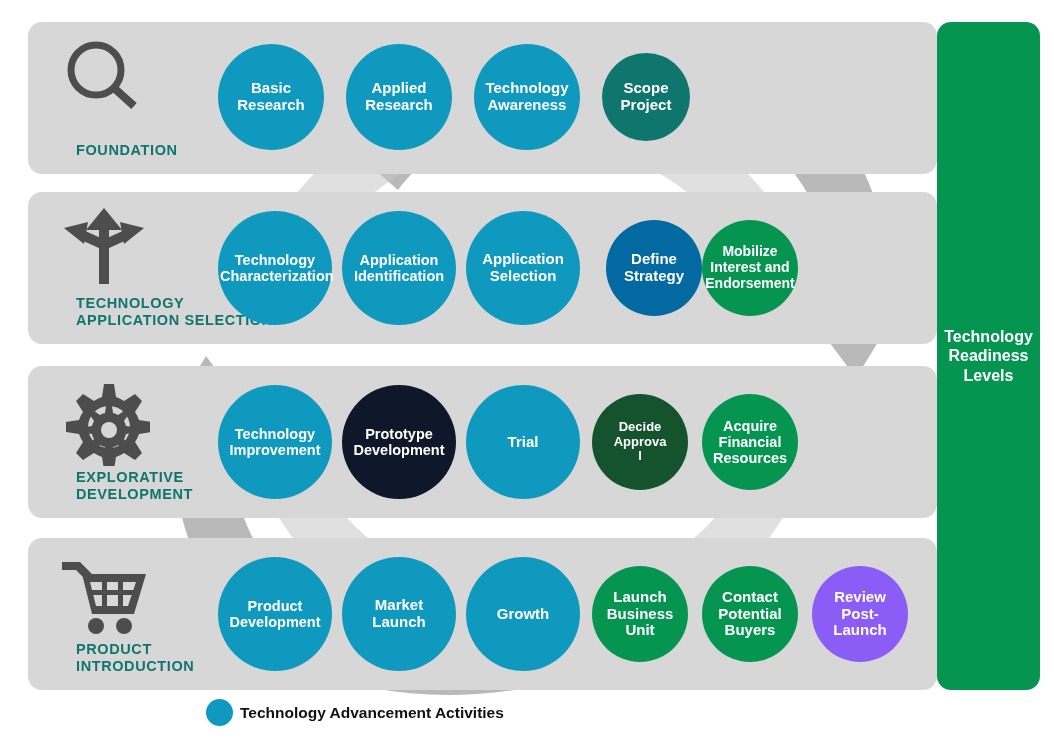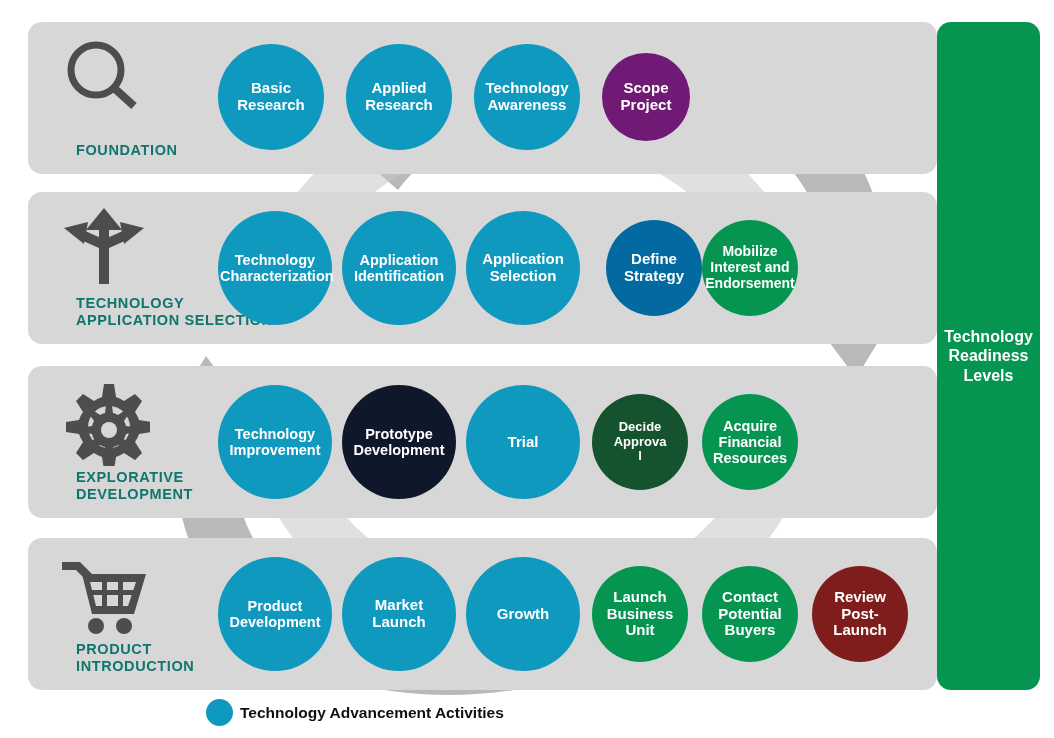--- a/index.html
+++ b/index.html
@@ -204,21 +204,21 @@
 Research</span>
         </div>
       <div class="node" style="width: 106px; height: 106px; left: 128px; top: 22px; font-size: 15px; background: rgb(15, 153, 191);">
           <span style="white-space: pre-line;">Applied
 Research</span>
         </div>
       <div class="node" style="width: 106px; height: 106px; left: 256px; top: 22px; font-size: 15px; background: rgb(15, 153, 191);">
           <span style="white-space: pre-line;">Technology
 Awareness</span>
         </div>
-      <div class="node" style="width: 88px; height: 88px; left: 384px; top: 31px; font-size: 15px; background: #701a75;">
+      <div class="node" style="width: 88px; height: 88px; left: 384px; top: 31px; font-size: 15px; background: #0f766e;">
           <span style="white-space: pre-line;">Scope
 Project</span>
         </div>
     </div>
   </div>
 
   <div class="row" id="row-1" style="background: rgb(215, 215, 215);">
     <svg class="row-icon" viewBox="0 0 92 86">
       <g fill="#4d4d4d" stroke="#4d4d4d">
 
@@ -342,21 +342,21 @@
       <div class="node" style="width: 96px; height: 96px; left: 374px; top: 28px; font-size: 15px; background: rgb(5, 149, 81);">
           <span style="white-space: pre-line;">Launch
 Business
 Unit</span>
         </div>
       <div class="node" style="width: 96px; height: 96px; left: 484px; top: 28px; font-size: 15px; background: rgb(5, 149, 81);">
           <span style="white-space: pre-line;">Contact
 Potential
 Buyers</span>
         </div>
-      <div class="node" style="width: 96px; height: 96px; left: 594px; top: 28px; font-size: 15px; background: #7f1d1d;">
+      <div class="node" style="width: 96px; height: 96px; left: 594px; top: 28px; font-size: 15px; background: #8b5cf6;">
           <span style="white-space: pre-line;">Review
 Post-
 Launch</span>
         </div>
     </div>
   </div>
 
   <div id="trl-bar" style="background: rgb(5, 149, 81);">
     <div class="trl-text">Technology
 Readiness

